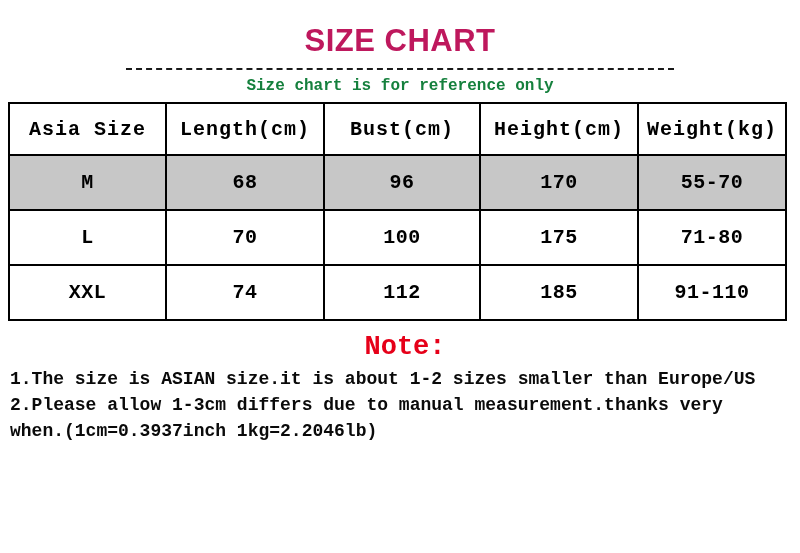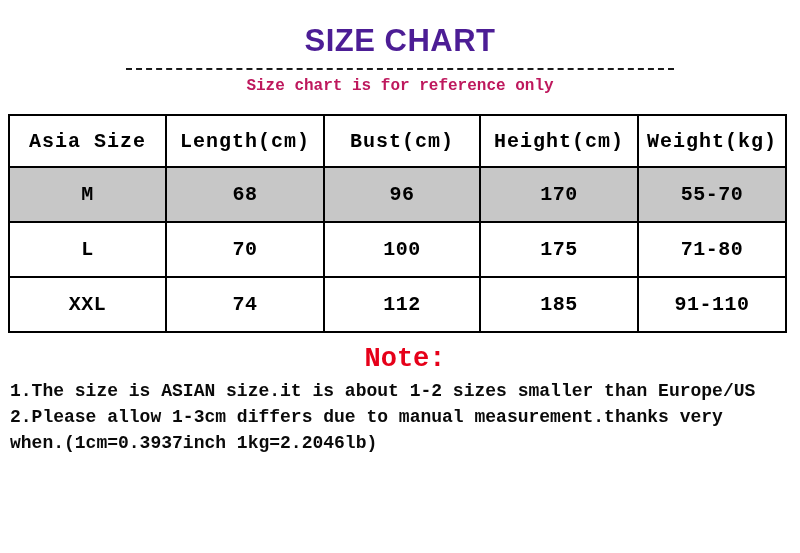--- a/index.html
+++ b/index.html
@@ -15,41 +15,41 @@
     color: #000000;
   }
   .page-title {
     margin: 26px 0 0 0;
     text-align: center;
     font-family: "Liberation Sans", "DejaVu Sans", sans-serif;
     font-weight: bold;
     font-size: 31px;
     line-height: 30px;
     letter-spacing: 0.5px;
-    color: #4c1d95;
+    color: #be185d;
   }
   .dashed-divider {
     width: 548px;
     height: 0;
     margin: 12px auto 0 auto;
     border-top: 2.5px dashed #1a1a1a;
   }
   .subtitle {
     margin-top: 7px;
     text-align: center;
     font-weight: bold;
     font-size: 16px;
     line-height: 19px;
-    color: #be185d;
+    color: #15803d;
   }
   table.size-table {
     border-collapse: collapse;
     table-layout: fixed;
     width: 777px;
-    margin: 18px 0 0 8px;
+    margin: 6px 0 0 8px;
   }
   table.size-table th,
   table.size-table td {
     border: 2px solid #000000;
     text-align: center;
     vertical-align: middle;
     font-weight: bold;
     padding: 0;
     background: #ffffff;
   }

